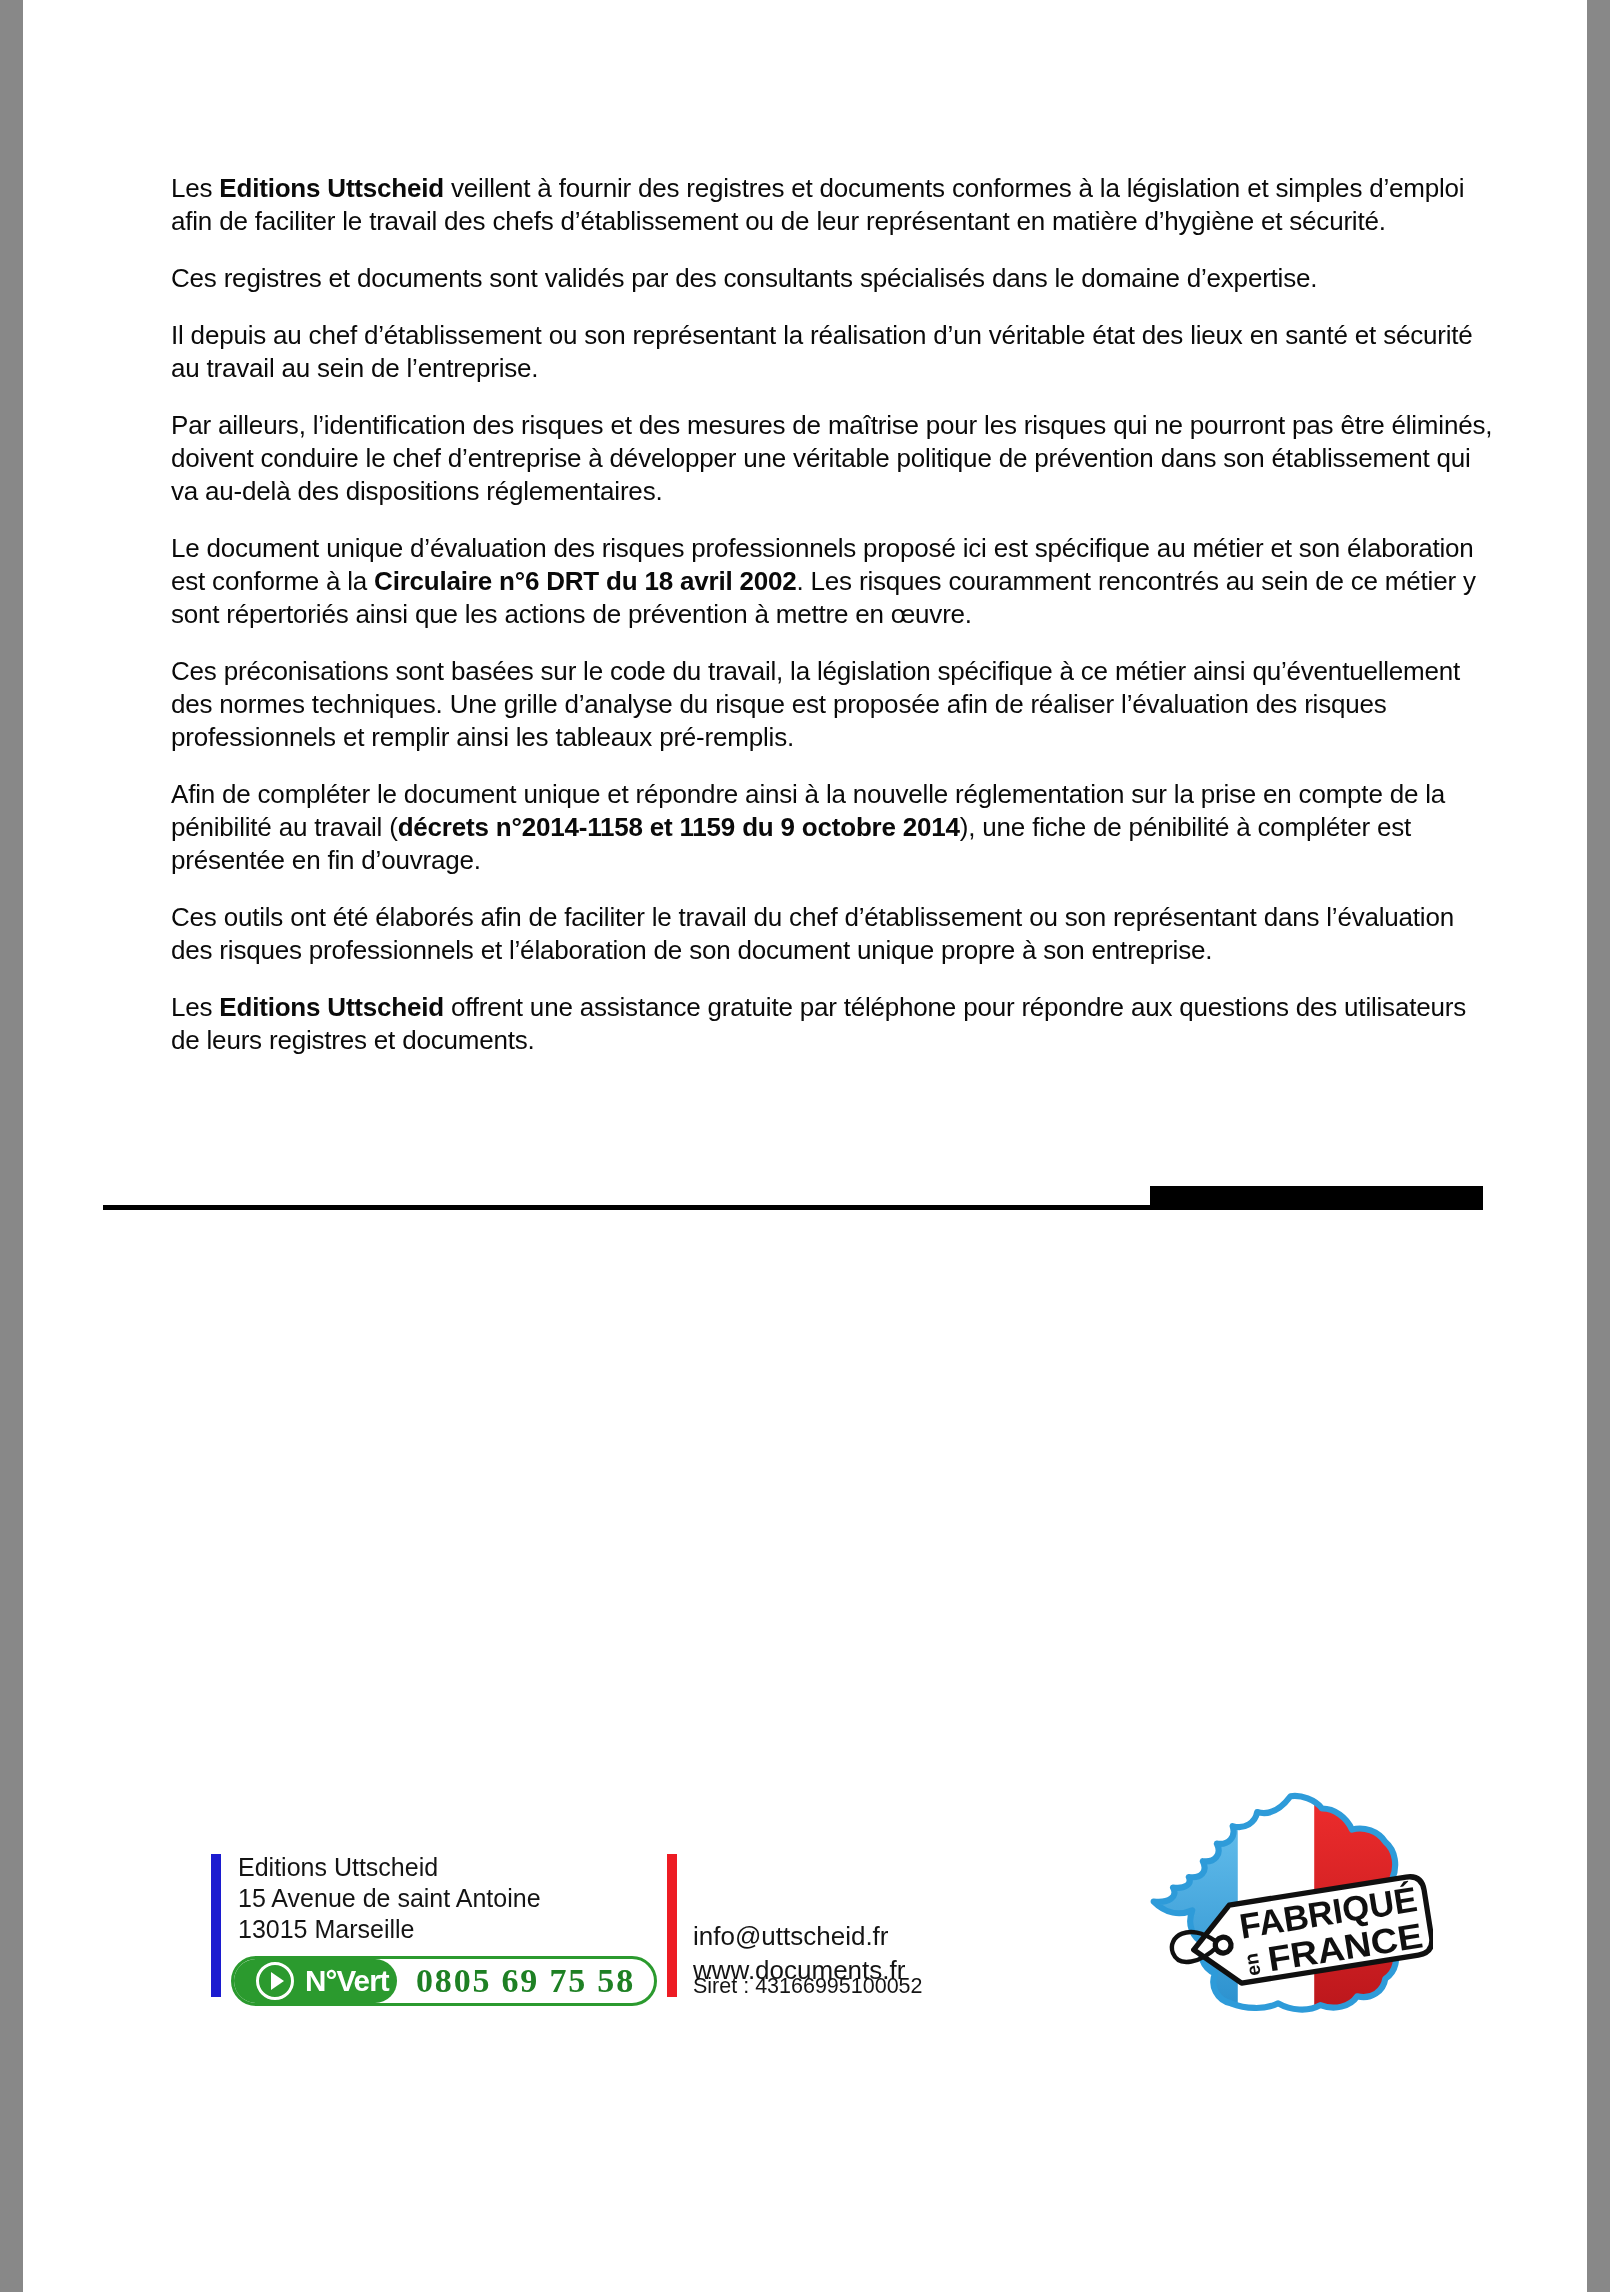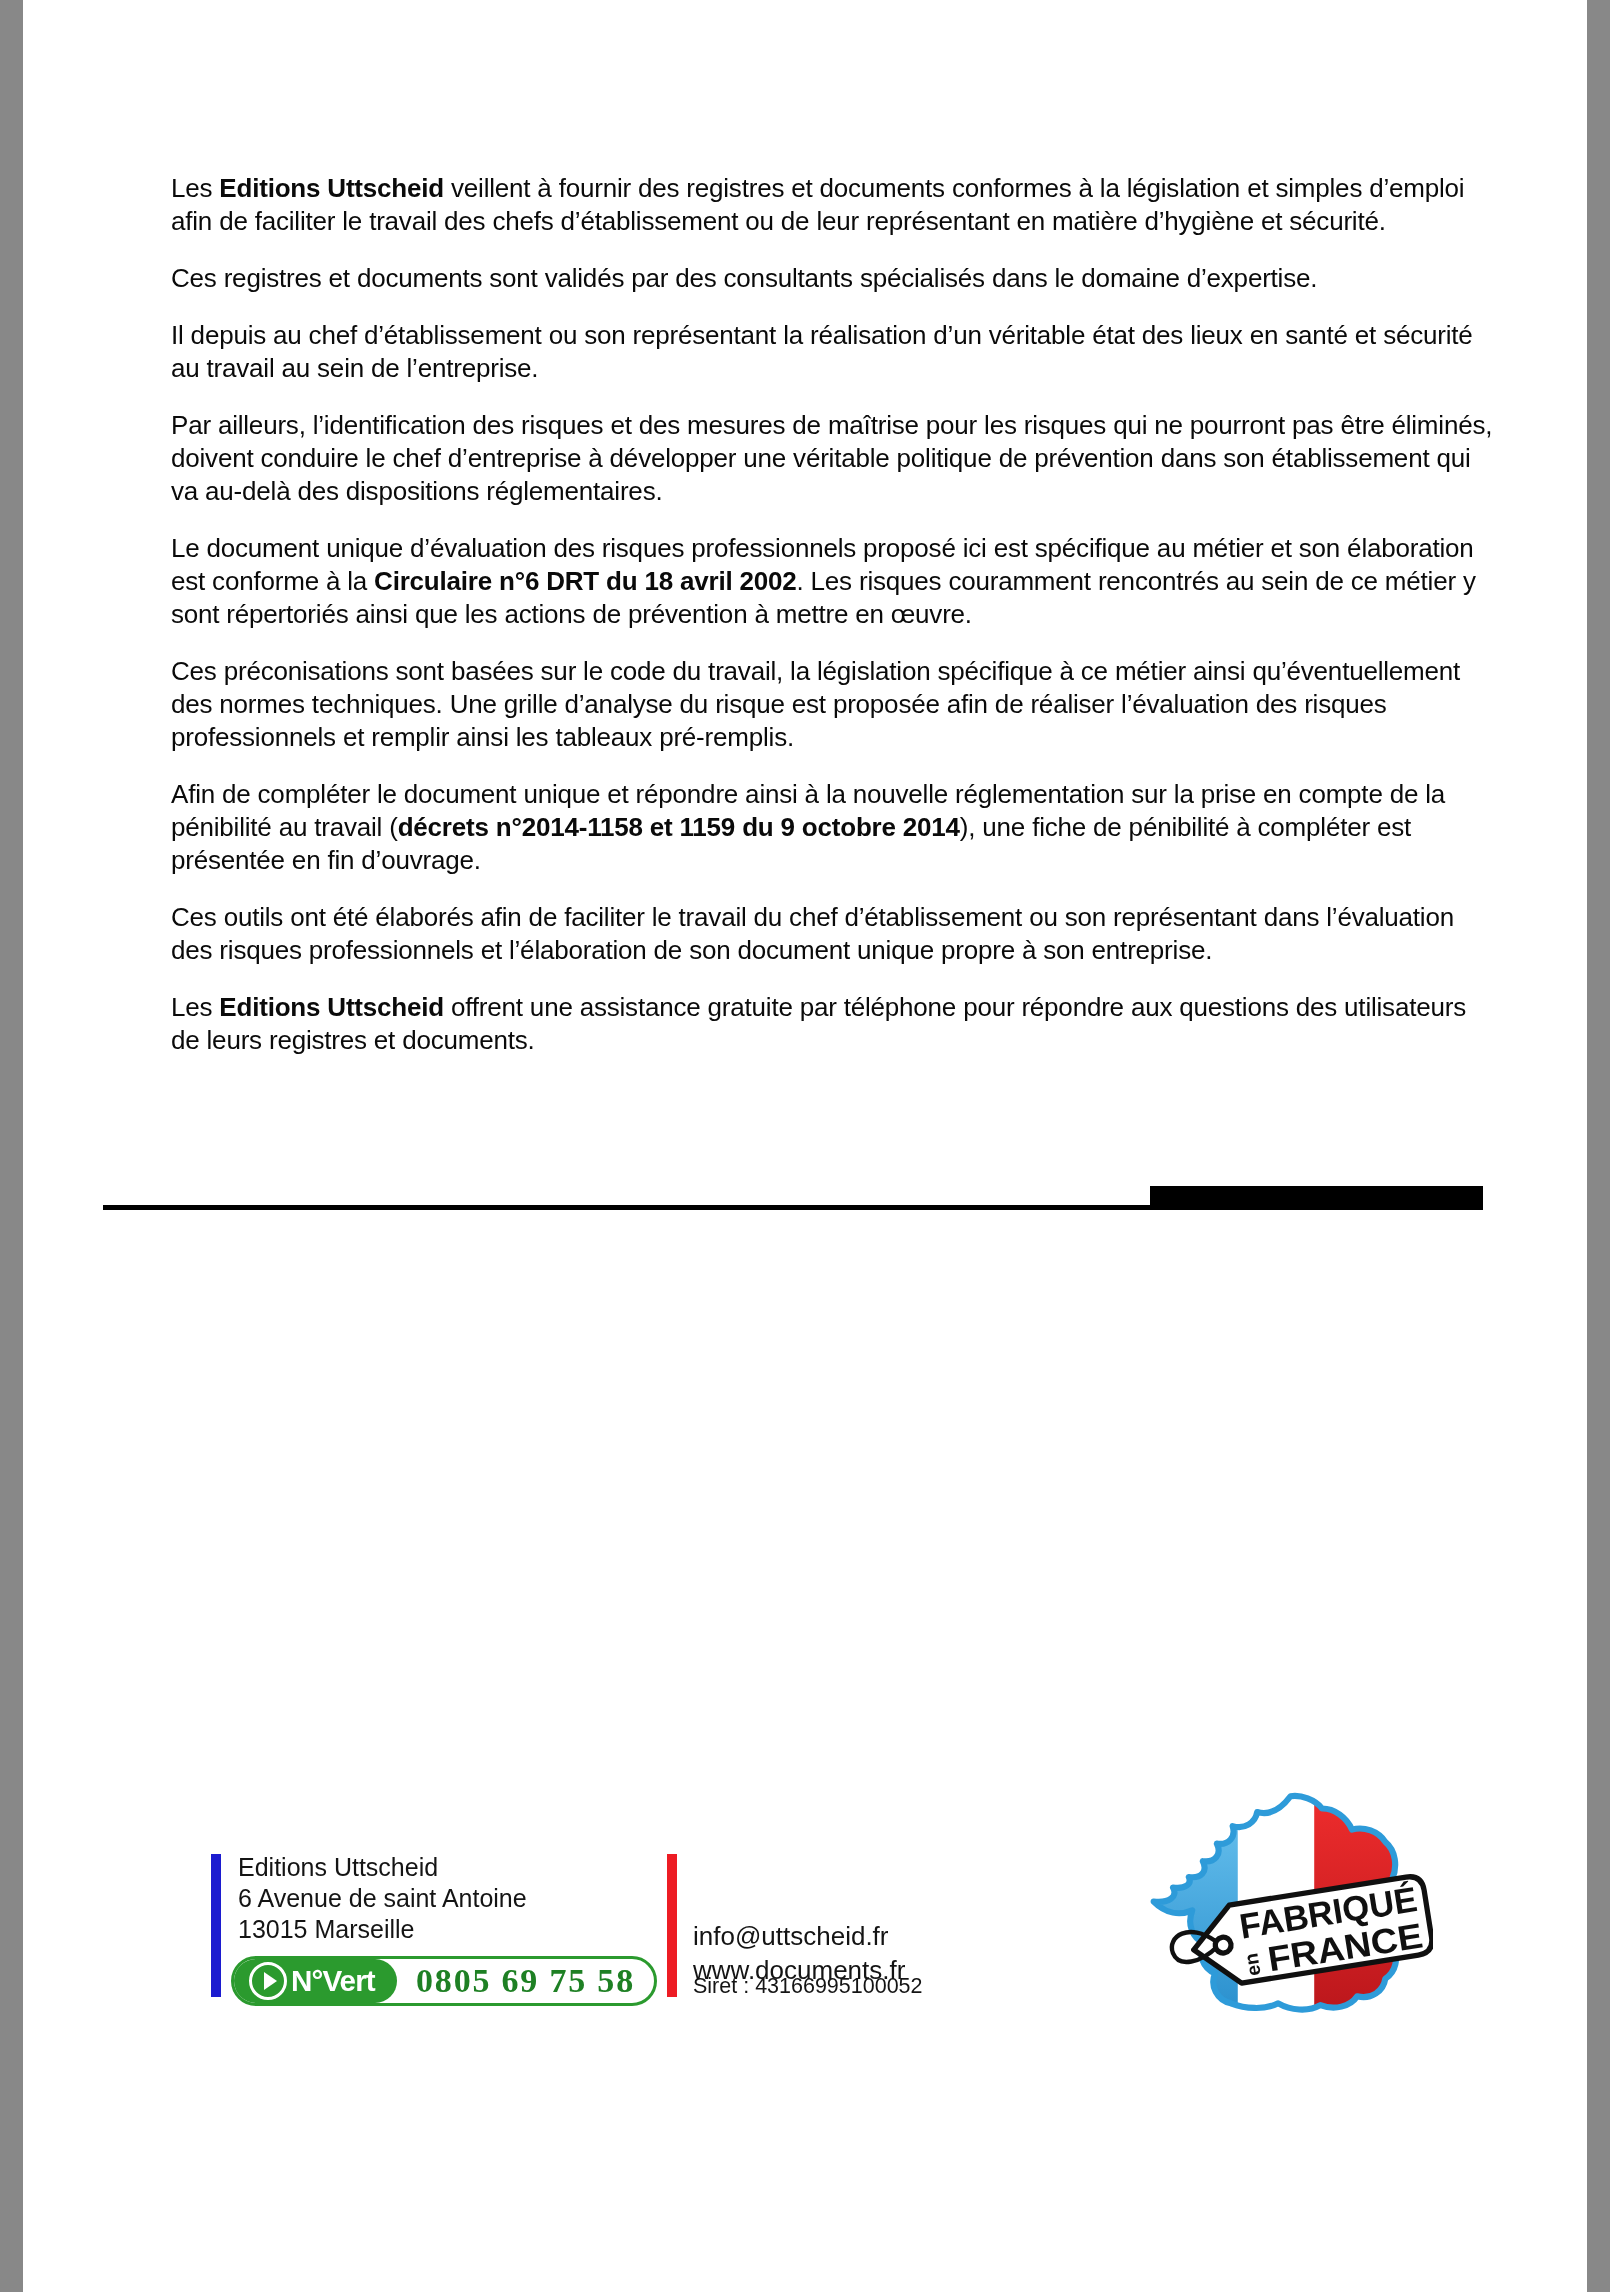--- a/index.html
+++ b/index.html
@@ -15,22 +15,22 @@
   
   .vbar{position:absolute;top:1854px;width:9.9px;height:143px;}
   .vbar-blue{left:188px;background:#1c1cd0;}
   .vbar-red{left:644px;background:#ed1c24;}
   .addr{position:absolute;left:215px;top:1852px;font-size:25px;line-height:31px;color:#141414;}
   .contact{position:absolute;left:670px;top:1919px;font-size:26px;line-height:34px;color:#141414;}
   .siret{position:absolute;left:670px;top:1974px;font-size:21.5px;color:#141414;}
   
   .nvert{position:absolute;left:208px;top:1956px;width:426px;height:50px;box-sizing:border-box;
          border:3.6px solid #2b9a2e;border-radius:27px;background:#fff;display:flex;align-items:center;overflow:hidden;}
-  .nvert-left{display:flex;align-items:center;gap:4px;background:#2b9a2e;height:100%;width:163px;
-              border-radius:0 23px 23px 0;padding-left:15px;box-sizing:border-box;flex:none;}
+  .nvert-left{display:flex;align-items:center;gap:11px;background:#2b9a2e;height:100%;width:163px;
+              border-radius:0 23px 23px 0;padding-left:22px;box-sizing:border-box;flex:none;}
   .nvert-circle{width:32px;height:32px;border-radius:50%;background:#2b9a2e;border:3.6px solid #fff;
                 display:flex;align-items:center;justify-content:center;flex:none;}
   .nvert-tri{width:0;height:0;border-left:13.4px solid #fff;border-top:9px solid transparent;
              border-bottom:9px solid transparent;margin-left:4.5px;}
   .nvert-label{color:#fff;font-weight:bold;font-size:29.6px;letter-spacing:-0.9px;white-space:nowrap;}
   .nvert-number{flex:1;text-align:center;font-family:"Liberation Serif",serif;font-weight:bold;
                 font-size:34px;color:#1e8024;letter-spacing:1.8px;white-space:nowrap;}
   
   .fef-logo{position:absolute;left:1111px;top:1791px;width:299px;height:272px;}
   .fef-logo svg{width:100%;height:100%;display:block;}
@@ -53,21 +53,21 @@
     <p class="para"><span>Les </span><span class="b">Editions Uttscheid</span><span> offrent une assistance gratuite par téléphone pour répondre aux questions des utilisateurs de leurs registres et documents.</span></p>
   </div>
 
   <div class="rule"></div>
   <div class="rule-block"></div>
 
   <div>
     <div class="vbar vbar-blue"></div>
     <div class="addr">
       <div>Editions Uttscheid</div>
-      <div>6 Avenue de saint Antoine</div>
+      <div>15 Avenue de saint Antoine</div>
       <div>13015 Marseille</div>
     </div>
 
     <div class="nvert">
       <div class="nvert-left">
         <div class="nvert-circle">
           <div class="nvert-tri"></div>
         </div>
         <div class="nvert-label">N°Vert</div>
       </div>

